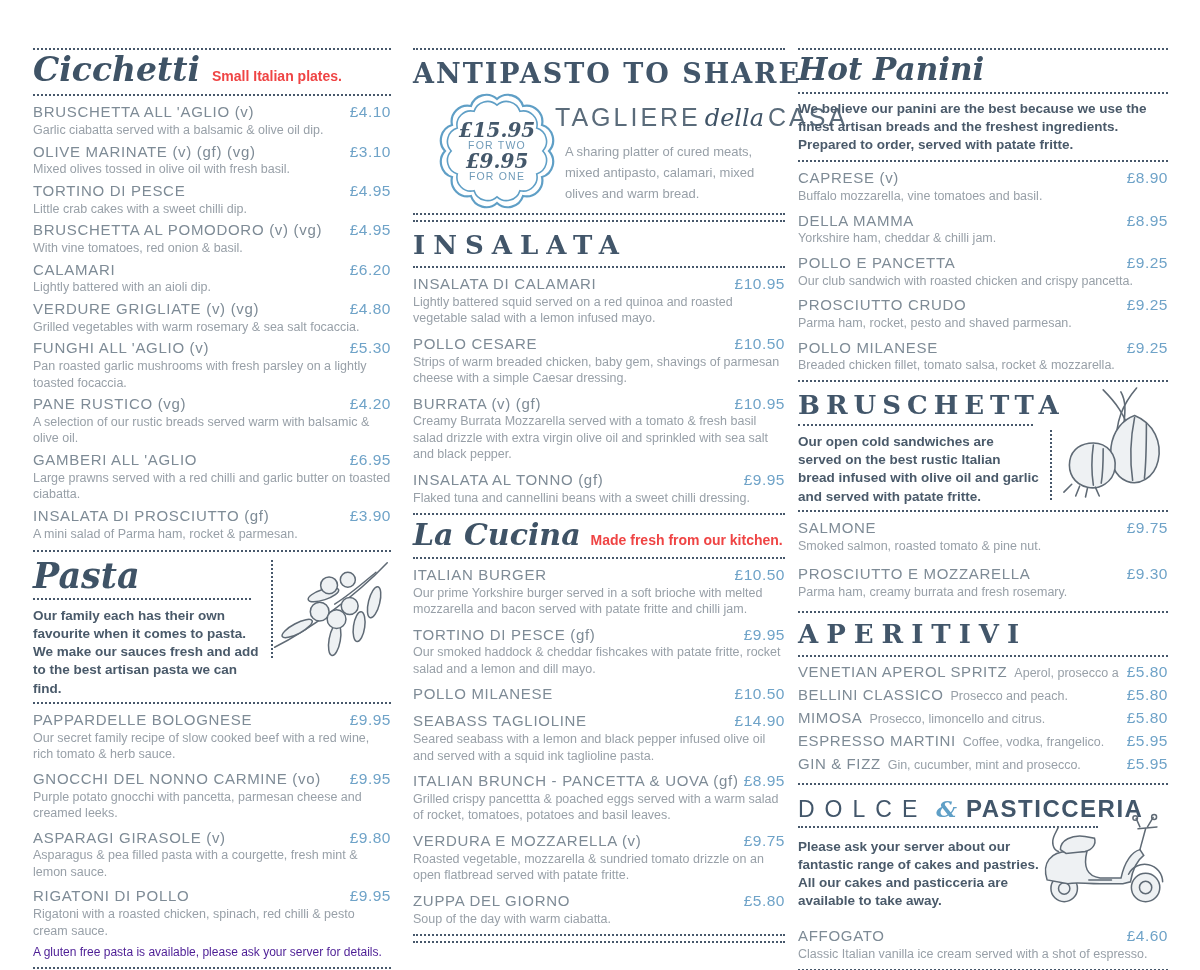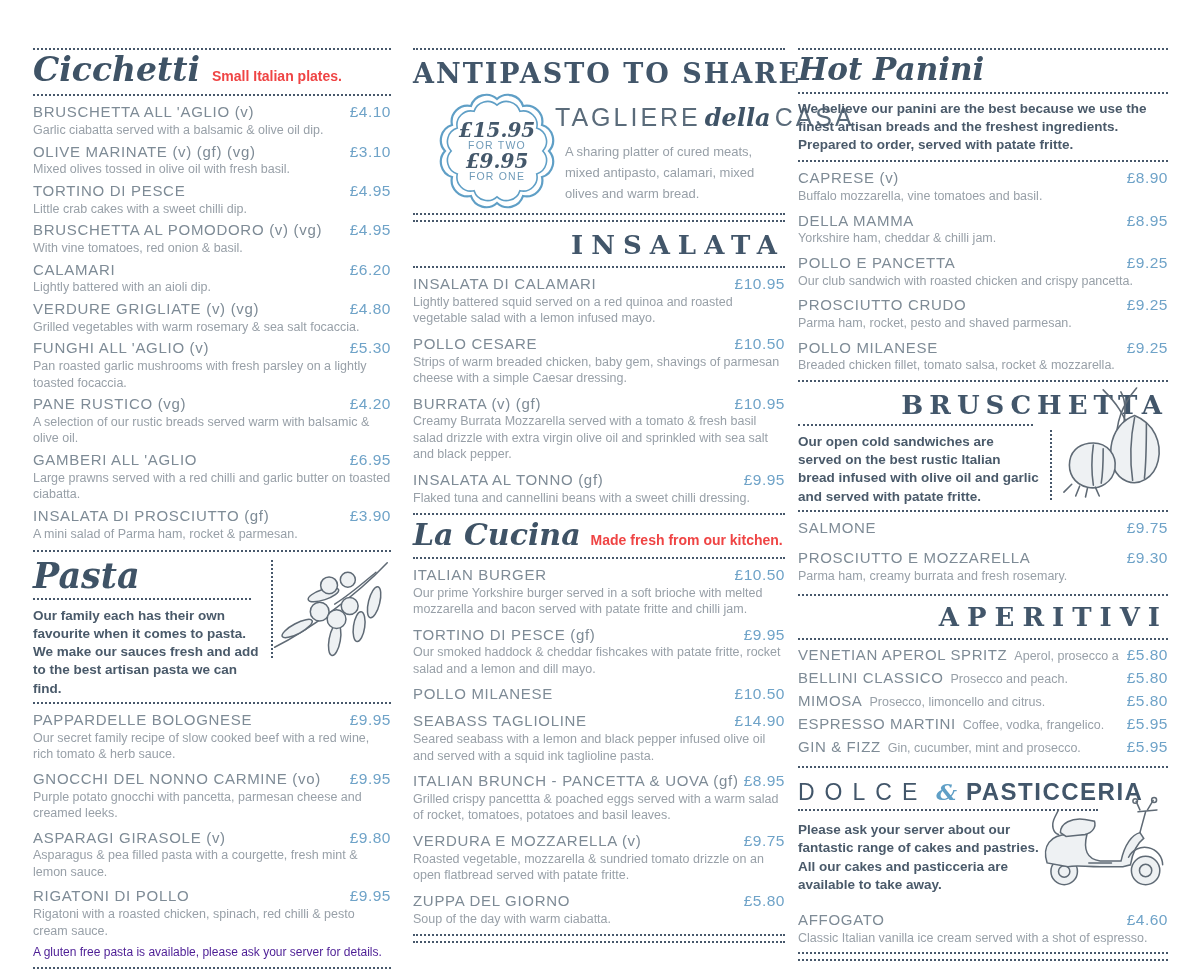--- a/index.html
+++ b/index.html
@@ -10,21 +10,21 @@
   #col-mid{left:413px;width:372px;}
   #col-right{left:798px;width:370px;}
 
   
   .dots{height:0;border-top:2px dotted #47586b;}
   .dots2{height:5px;border-top:2px dotted #47586b;border-bottom:2px dotted #47586b;}
   .top-gap{margin-top:48px;}
 
   
   .script{font-family:"DejaVu Serif",serif;font-style:italic;font-weight:700;color:#3f5366;}
-  .slab{font-family:"DejaVu Serif",serif;font-weight:700;color:#42566a;text-align:right;}
+  .slab{font-family:"DejaVu Serif",serif;font-weight:700;color:#42566a;}
 
   .cic-head{display:flex;align-items:baseline;gap:12px;padding:2px 0 6px;}
   .cic-title{font-size:33px;line-height:1.1;}
   .head-sub{font-size:14px;font-weight:700;color:#ef4444;}
 
   
   .item{margin-bottom:3px;}
   .item-head{display:flex;justify-content:space-between;align-items:baseline;}
   .item-name{font-size:15px;letter-spacing:.7px;color:#7e8b96;line-height:1.28;white-space:nowrap;}
   .item-price{font-size:15.5px;letter-spacing:.5px;color:#6fa3c8;line-height:1.28;}
@@ -46,21 +46,21 @@
   
   .antipasto-title{font-size:27px;letter-spacing:2px;text-align:center;margin:8px 0 4px;white-space:nowrap;}
   .antipasto-row{position:relative;height:120px;margin-top:4px;}
   .badge{position:absolute;left:24px;top:-2px;width:120px;height:120px;}
   .badge svg{position:absolute;left:0;top:0;}
   .badge-text{position:absolute;left:0;top:0;width:120px;height:120px;display:flex;flex-direction:column;
               align-items:center;justify-content:center;line-height:1.02;}
   .badge-price{font-family:"DejaVu Serif",serif;font-style:italic;font-weight:700;font-size:20px;color:#44586b;}
   .badge-label{font-size:10.5px;letter-spacing:1.2px;color:#6f9ab8;}
   .tagliere{margin-left:142px;padding-top:10px;font-size:25px;letter-spacing:3px;color:#5a6b7a;white-space:nowrap;}
-  .tagliere .della{font-family:"DejaVu Serif",serif;font-style:italic;font-weight:700;font-size:24px;
+  .tagliere .della{font-family:"DejaVu Serif",serif;font-style:italic;font-weight:400;font-size:24px;
                    letter-spacing:0;color:#3f5366;margin:0 4px;}
   .antipasto-desc{margin-left:152px;margin-top:10px;font-size:13px;color:#98a0a8;line-height:1.6;width:215px;}
   .mid-heading{font-size:26px;letter-spacing:8px;margin:8px 0 6px;}
   .colmid .item{margin-bottom:7px;}
   .cucina-head{display:flex;align-items:baseline;gap:10px;padding:4px 0 6px;}
   .cucina-title{font-size:30px;line-height:1.05;}
 
   
   .panini-title{font-size:31px;line-height:1.15;padding:2px 0 4px;}
   .colright .item{margin-bottom:6px;}
@@ -418,20 +418,21 @@
       </div>
     </div>
     <div class="dots mb6"></div>
 
     <div class="brus-items">
       <div class="item">
         <div class="item-head">
             <span class="item-name">SALMONE</span>
             <span class="item-price">£9.75</span>
           </div>
+        <div class="item-desc">Smoked salmon, roasted tomato &amp; pine nut.</div>
       </div>
       <div class="item">
         <div class="item-head">
             <span class="item-name">PROSCIUTTO E MOZZARELLA</span>
             <span class="item-price">£9.30</span>
           </div>
         <div class="item-desc">Parma ham, creamy burrata and fresh rosemary.</div>
       </div>
     </div>
 

